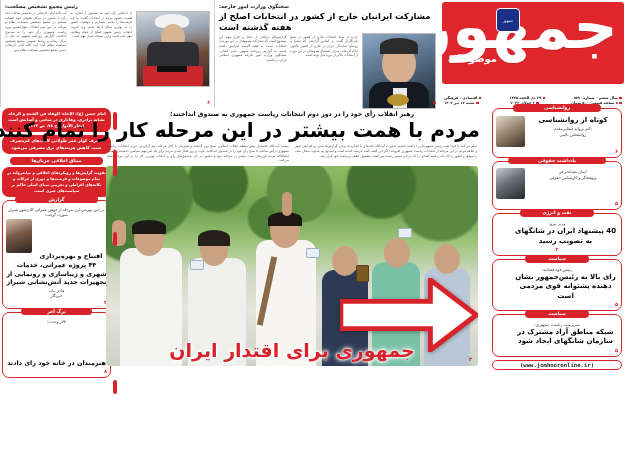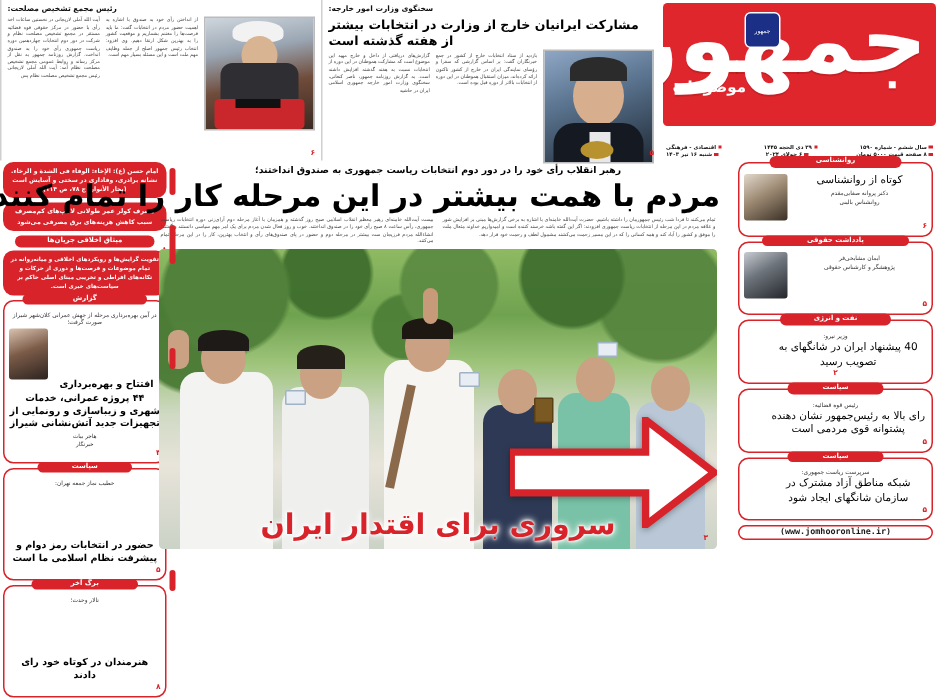--- a/index.html
+++ b/index.html
@@ -88,21 +88,21 @@
     background:linear-gradient(160deg,#d9c3b0 0%,#7b5b48 45%,#2c2320 100%);
   }
   .pgnum{font-size:5px;font-weight:bold;color:#d8232a;text-align:right;}
 
   
   .rightcol{position:absolute;right:0;top:108px;width:134px;height:356px;padding:0 2px;box-sizing:border-box;}
   .rbox{margin-bottom:3px;}
   .rhead{font-size:4.6px;width:62%;margin:0 auto 2px;}
   .rbody{padding:2px 3px 3px;position:relative;min-height:34px;}
   .rkick{font-size:4px;color:#333;text-align:center;margin-bottom:1px;}
-  .rtitle{font-size:7px;font-weight:normal;line-height:1.35;text-align:center;color:#000;padding-left:17px;}
+  .rtitle{font-size:7px;font-weight:bold;line-height:1.35;text-align:center;color:#000;padding-left:17px;}
   .rbyline{font-size:3.9px;text-align:center;color:#333;line-height:1.4;margin-top:1px;}
   .rphoto{
     width:29px;height:31px;float:left;margin:0 3px 1px 0;border-radius:2px;
     background:linear-gradient(150deg,#cdd4da 0%,#8d98a4 40%,#3f4852 100%);
   }
   .site{
     text-align:center;font-size:5.6px;color:#1a1a1a;font-weight:bold;
     border:1px solid #d8232a;border-radius:9px;padding:1px 2px;margin-top:2px;
     font-family:"DejaVu Sans Mono","Liberation Mono",monospace;
   }
@@ -160,21 +160,21 @@
 </style>
 </head>
 <body>
 
 <div class="page">
 
   <div class="topstrip">
 
     <div class="tn a">
       <div class="kicker">سخنگوی وزارت امور خارجه:</div>
-      <div class="hl">مشارکت ایرانیان خارج از وزارت در انتخابات بیشتر از هفته گذشته است</div>
+      <div class="hl">مشارکت ایرانیان خارج از کشور در انتخابات اصلح از هفته گذشته است</div>
       <div class="photo">
         <div class="face" style="width:34px;height:40px;left:19px;top:10px;background:#d7ae8e;"></div>
         <div class="face" style="width:38px;height:16px;left:17px;top:4px;background:#2b2b2b;border-radius:50% 50% 0 0;"></div>
         <div style="position:absolute;left:6px;bottom:0;width:60px;height:26px;background:#151a22;border-radius:14px 14px 0 0;"></div>
         <div style="position:absolute;left:30px;bottom:0;width:14px;height:20px;background:#e8e8e8;"></div>
         <div style="position:absolute;left:24px;bottom:2px;width:22px;height:12px;background:#b8922f;border-radius:50%;"></div>
       </div>
       <div class="cols">
         <div class="tiny">بازدید از ستاد انتخابات خارج از کشور در جمع خبرنگاران گفت: بر اساس گزارشی که سفرا و رؤسای نمایندگی ایران در خارج از کشور تاکنون ارائه کرده‌اند، میزان استقبال هموطنان در این دوره از انتخابات بالاتر از دوره قبل بوده است.</div>
         <div class="tiny">گزارش‌های دریافتی از داخل و خارج مهید این موضوع است که مشارکت هموطنان در این دوره از انتخابات نسبت به هفته گذشته افزایش داشته است. به گزارش روزنامه جمهور، ناصر کنعانی، سخنگوی وزارت امور خارجه جمهوری اسلامی ایران در حاشیه</div>
@@ -242,34 +242,26 @@
       <div class="lbody">
         <div class="lkick">در آیین بهره‌برداری مرحله از جهش عمرانی کلان‌شهر شیراز صورت گرفت؛</div>
         <div class="lphoto"></div>
         <div class="ltitle">افتتاح و بهره‌برداری ۴۴ پروژه عمرانی، خدمات شهری و زیباسازی و رونمایی از تجهیزات جدید آتش‌نشانی شیراز</div>
         <div class="lbyline" style="white-space:pre-line;">هاجر بیات
 خبرنگار</div>
         <div class="pgnum" style="text-align:right;clear:both;">۴</div>
       </div>
     </div>
 
-    <div class="lbox boxed">
-      <div class="pill lhead" style="margin-top:-5px;width:52%;">سیاست</div>
-      <div class="lbody">
-        <div class="lkick">خطیب نماز جمعه تهران:</div>
-        <div class="ltitle">حضور در انتخابات رمز دوام و پیشرفت نظام اسلامی ما است</div>
-        <div class="pgnum">۵</div>
-      </div>
-    </div>
 
     <div class="lbox boxed">
       <div class="pill lhead" style="margin-top:-5px;width:58%;">برگ آخر</div>
       <div class="lbody">
         <div class="lkick">تالار وحدت؛</div>
-        <div class="ltitle">هنرمندان در کوتاه خود رای دادند</div>
+        <div class="ltitle">هنرمندان در خانه خود رای دادند</div>
         <div class="pgnum">۸</div>
       </div>
     </div>
   </div>
 
   <div class="rightcol">
 
     <div class="rbox boxed">
       <div class="pill rhead" style="margin-top:-5px;">روانشناسی</div>
       <div class="rbody">
@@ -360,21 +352,21 @@
 
       <div class="person" style="left:318px;width:46px;height:98px;background:#b9c7d6;"></div>
       <div class="head" style="left:328px;bottom:92px;width:26px;height:30px;"></div>
 
       <div class="banner">حماسه جمهور؛</div>
 
       <svg class="arrow" viewBox="0 0 140 76">
         <polygon points="0,24 92,24 92,2 139,38 92,74 92,52 0,52" fill="#ffffff" stroke="#d8232a" stroke-width="5"></polygon>
       </svg>
 
-      <div class="bottom-hl">سروری برای اقتدار ایران</div>
+      <div class="bottom-hl">جمهوری برای اقتدار ایران</div>
       <div class="bottom-pg">۳</div>
     </div>
   </div>
 
   <div class="edge-red" style="left:113px;top:112px;width:4px;height:18px;border-radius:2px;"></div>
   <div class="edge-red" style="left:113px;top:150px;width:4px;height:26px;border-radius:2px;"></div>
   <div class="edge-red" style="left:113px;top:232px;width:4px;height:14px;border-radius:2px;"></div>
   <div class="edge-red" style="left:113px;top:380px;width:4px;height:14px;border-radius:2px;"></div>
 
 </div>

